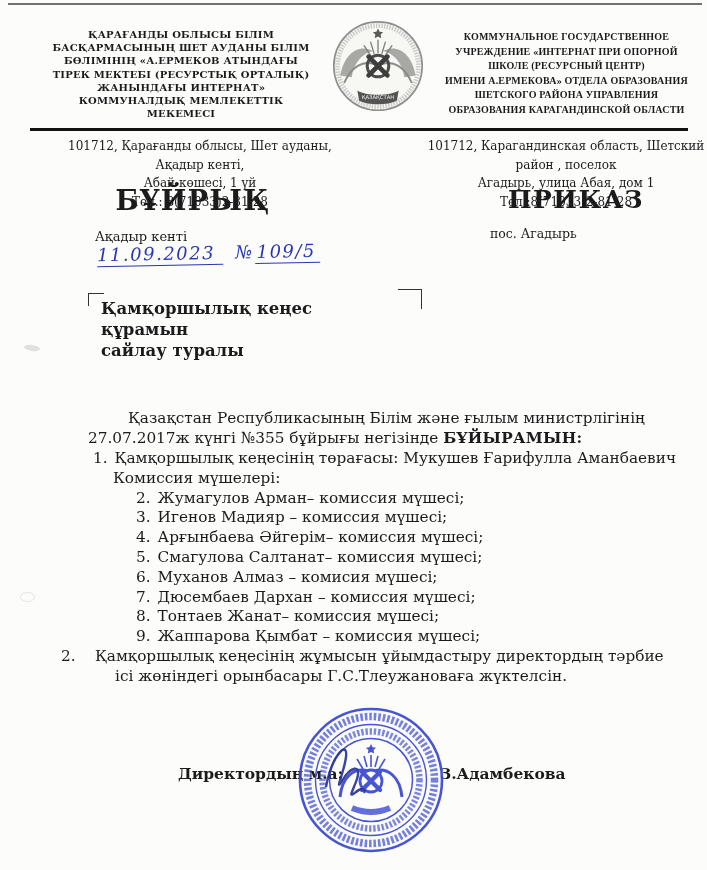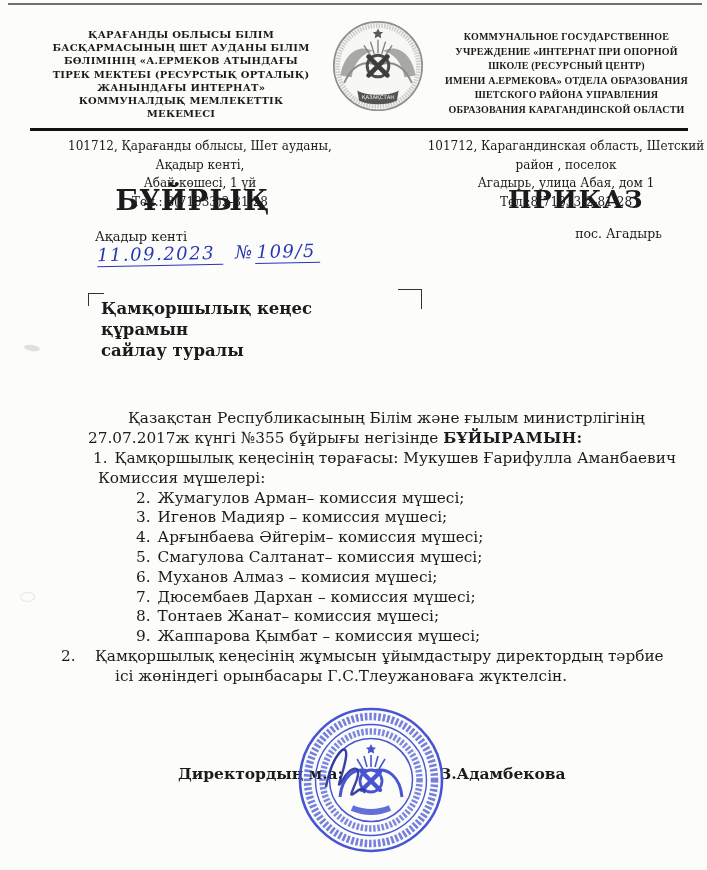--- a/index.html
+++ b/index.html
@@ -22,37 +22,37 @@
   .emblem-wrap{left:331px;top:16px;width:94px;height:102px;}
   .rule{left:30px;top:128px;width:658px;height:2.6px;background:#121212;}
   .addr{font-size:12px;line-height:1.55;text-align:center;}
   .addr-kk{left:55px;top:137px;width:290px;}
   .addr-ru{left:425px;top:137px;width:282px;}
   
   .big-title{font-weight:bold;text-align:center;letter-spacing:1.5px;}
   .title-kk{left:95px;top:185px;width:196px;font-size:27px;}
   .place-kk{left:95px;top:229px;width:196px;font-size:13px;}
   .title-ru{left:490px;top:185px;width:172px;font-size:25px;}
-  .place-ru{left:490px;top:226px;width:172px;font-size:12.5px;text-align:right;}
+  .place-ru{left:490px;top:226px;width:172px;font-size:12.5px;text-align:left;}
   
   .handwriting{left:97px;top:242px;color:#2836b4;font-style:italic;font-size:18px;letter-spacing:1.5px;transform:rotate(-1.2deg);}
   .hw-date{border-bottom:1.7px solid #2836b4;padding:0 8px 1px 0;display:inline-block;}
   .hw-no{margin:0 1px 0 12px;}
   .hw-num{border-bottom:1.7px solid #2836b4;padding:0 4px 1px 2px;display:inline-block;}
   
   .corner-left{left:88px;top:293px;width:15px;height:12px;border-top:1.7px solid #333;border-left:1.7px solid #333;}
   .corner-right{left:398px;top:289px;width:23px;height:19px;border-top:1.7px solid #333;border-right:1.7px solid #333;}
   .subject{left:101px;top:298px;width:300px;font-weight:bold;font-size:16.5px;line-height:21px;}
   
   .intro{left:88px;top:393px;width:558px;font-size:15.3px;line-height:20px;text-indent:40px;}
   .intro b{letter-spacing:.3px;}
   .olist{left:88px;top:449px;width:590px;font-size:15.3px;line-height:19.8px;}
   .olist .num{display:inline-block;margin-right:7px;}
   .li1 .num{margin-left:5px;}
-  .li1sub{margin-left:10px;}
+  .li1sub{margin-left:25px;}
   .member{margin-left:48px;}
   .li2{padding-left:27px;text-indent:-27px;}
   
   .sig-label{left:178px;top:764px;font-weight:bold;font-size:15.5px;}
   .sig-name{left:440px;top:764px;font-weight:bold;font-size:15.5px;}
   .stamp-wrap{left:296px;top:705px;width:150px;height:150px;opacity:.93;}
 </style>
 </head>
 <body>
 

